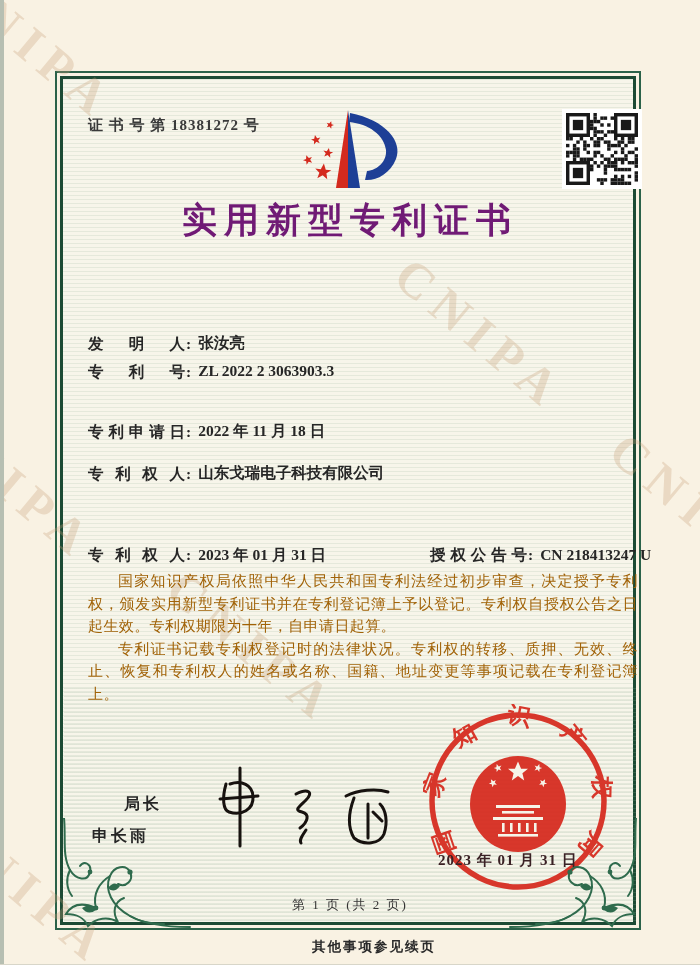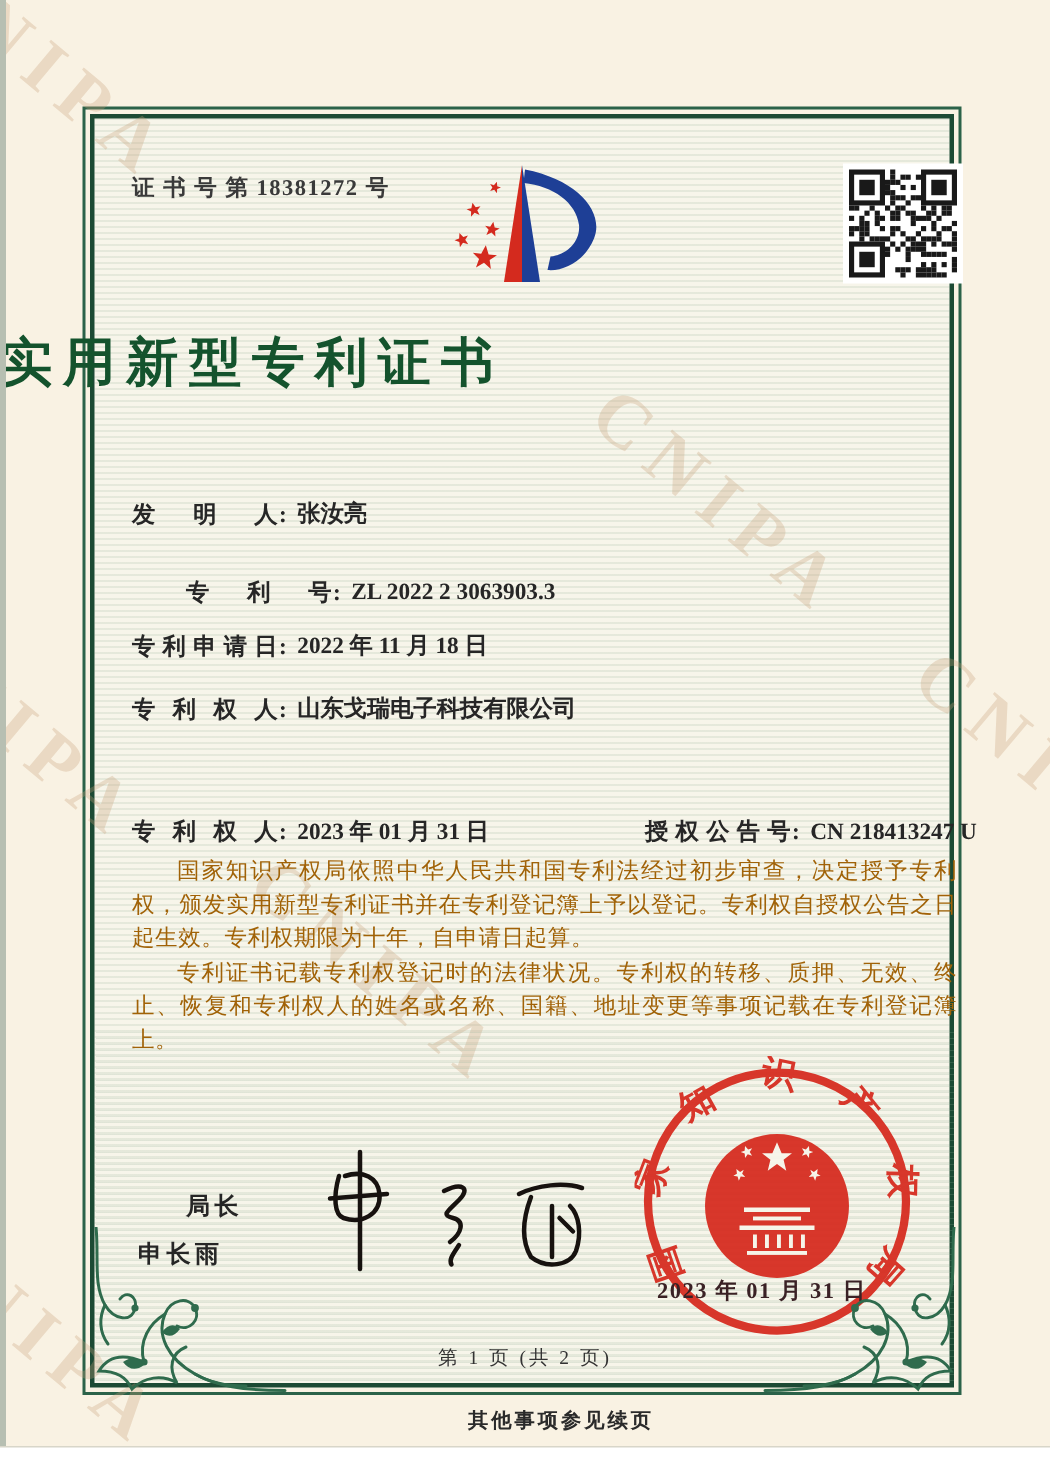--- a/index.html
+++ b/index.html
@@ -23,22 +23,22 @@
     background-image:repeating-linear-gradient(180deg, rgba(140,170,145,0.22) 0px, rgba(140,170,145,0.22) 1px, rgba(0,0,0,0) 1px, rgba(0,0,0,0) 4px);}
 
   
   .wm{position:absolute;z-index:2;font-weight:bold;font-size:50px;letter-spacing:10px;
       color:#c8a07a;opacity:0.30;transform:rotate(40deg);pointer-events:none;white-space:nowrap;}
 
   
   .cert-no{position:absolute;left:88px;top:116px;z-index:3;font-size:15px;font-weight:600;letter-spacing:1px;color:#3a3a3a;}
   .logo{position:absolute;left:283px;top:100px;z-index:3;}
   .qr{position:absolute;left:562px;top:109px;width:80px;height:80px;background:#ffffff;z-index:3;}
-  .title{position:absolute;left:0;right:0;top:218px;z-index:3;text-align:left;
-         font-size:35px;font-weight:700;letter-spacing:7px;color:#14532d;}
+  .title{position:absolute;left:0;right:0;top:197px;z-index:3;text-align:center;
+         font-size:35px;font-weight:700;letter-spacing:7px;color:#701a75;}
 
   
   .frow{position:absolute;left:88px;width:530px;z-index:3;font-size:15.5px;font-weight:600;line-height:23px;color:#262626;}
   .flabel{display:inline-block;width:97px;text-align:justify;text-align-last:justify;vertical-align:top;}
   .fcolon{display:inline-block;margin:0 7px 0 1px;vertical-align:top;}
   .fvalue{display:inline-block;width:412px;vertical-align:top;line-height:22px;}
   .grant2{position:absolute;left:302px;top:0;white-space:nowrap;margin-left:40px;}
 
   
   .paras{position:absolute;left:88px;right:62px;top:570px;z-index:3;font-size:15px;line-height:22.5px;
@@ -243,21 +243,21 @@
         <rect x="7.428571428571429" y="55.42857142857142" width="17.142857142857142" height="17.142857142857142" fill="#ffffff"></rect>
         <rect x="10.857142857142858" y="58.857142857142854" width="10.285714285714285" height="10.285714285714285" fill="#191919"></rect>
       </svg>
   </div>
 
   <div class="title">实用新型专利证书</div>
 
   <div class="frow" style="top:332px;">
     <span class="flabel">发明人</span><span class="fcolon">:</span><span class="fvalue">张汝亮</span>
   </div>
-  <div class="frow" style="top:384px;margin-left:36px;">
+  <div class="frow" style="top:360px;">
     <span class="flabel">专利号</span><span class="fcolon">:</span><span class="fvalue">ZL 2022 2 3063903.3</span>
   </div>
   <div class="frow" style="top:420px;">
     <span class="flabel">专利申请日</span><span class="fcolon">:</span><span class="fvalue">2022 年 11 月 18 日</span>
   </div>
   <div class="frow" style="top:462px;">
     <span class="flabel">专利权人</span><span class="fcolon">:</span><span class="fvalue">山东戈瑞电子科技有限公司</span>
   </div>
   <div class="frow" style="top:543px;">
     <span>

